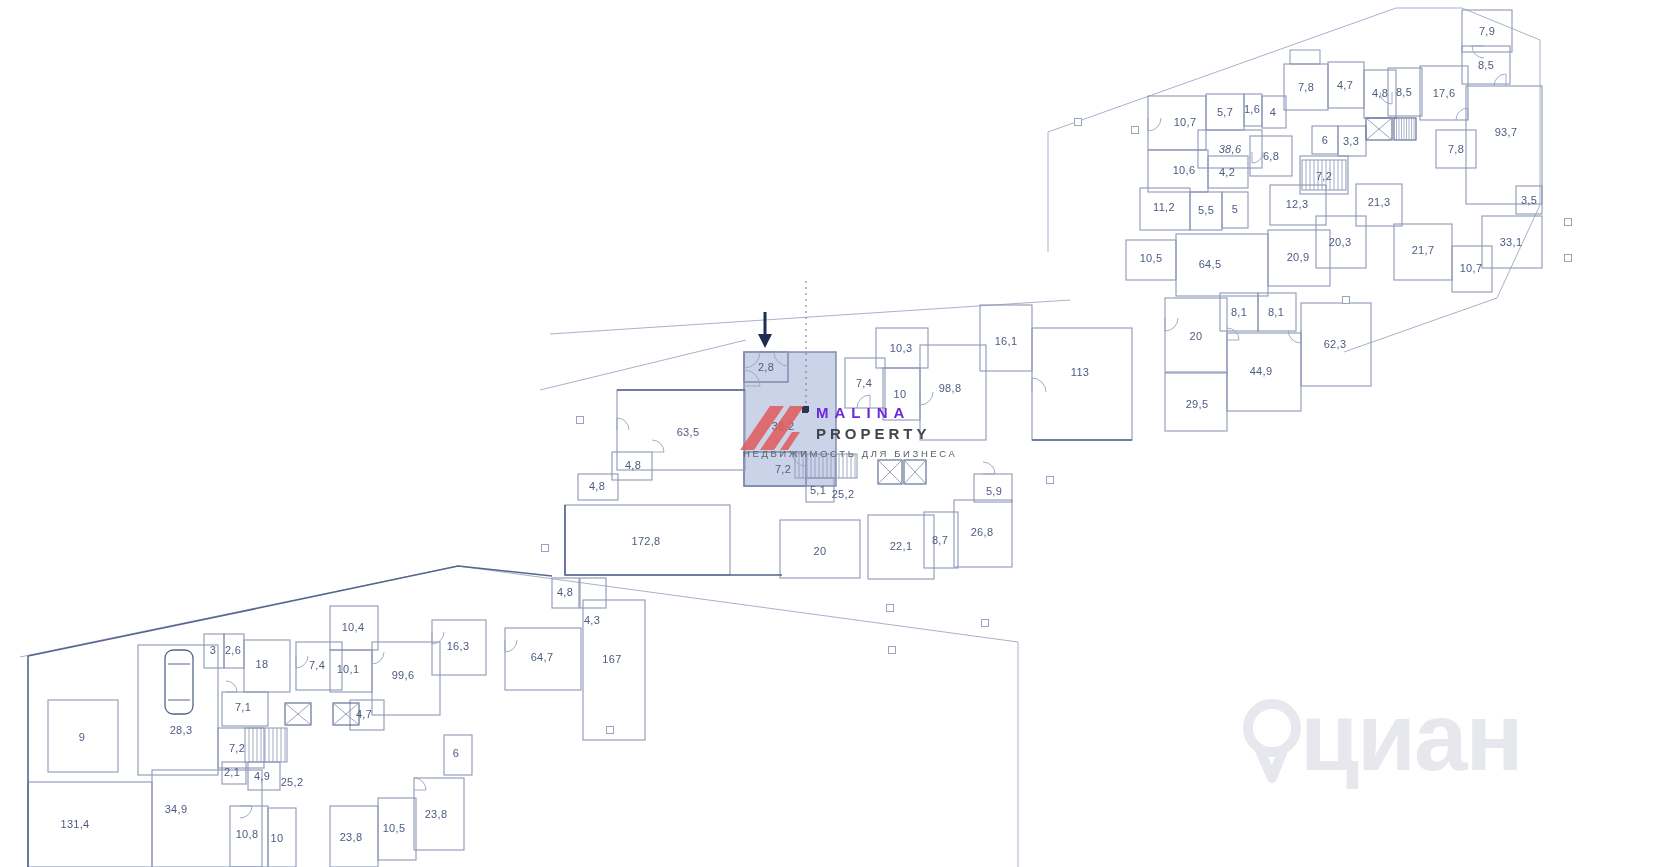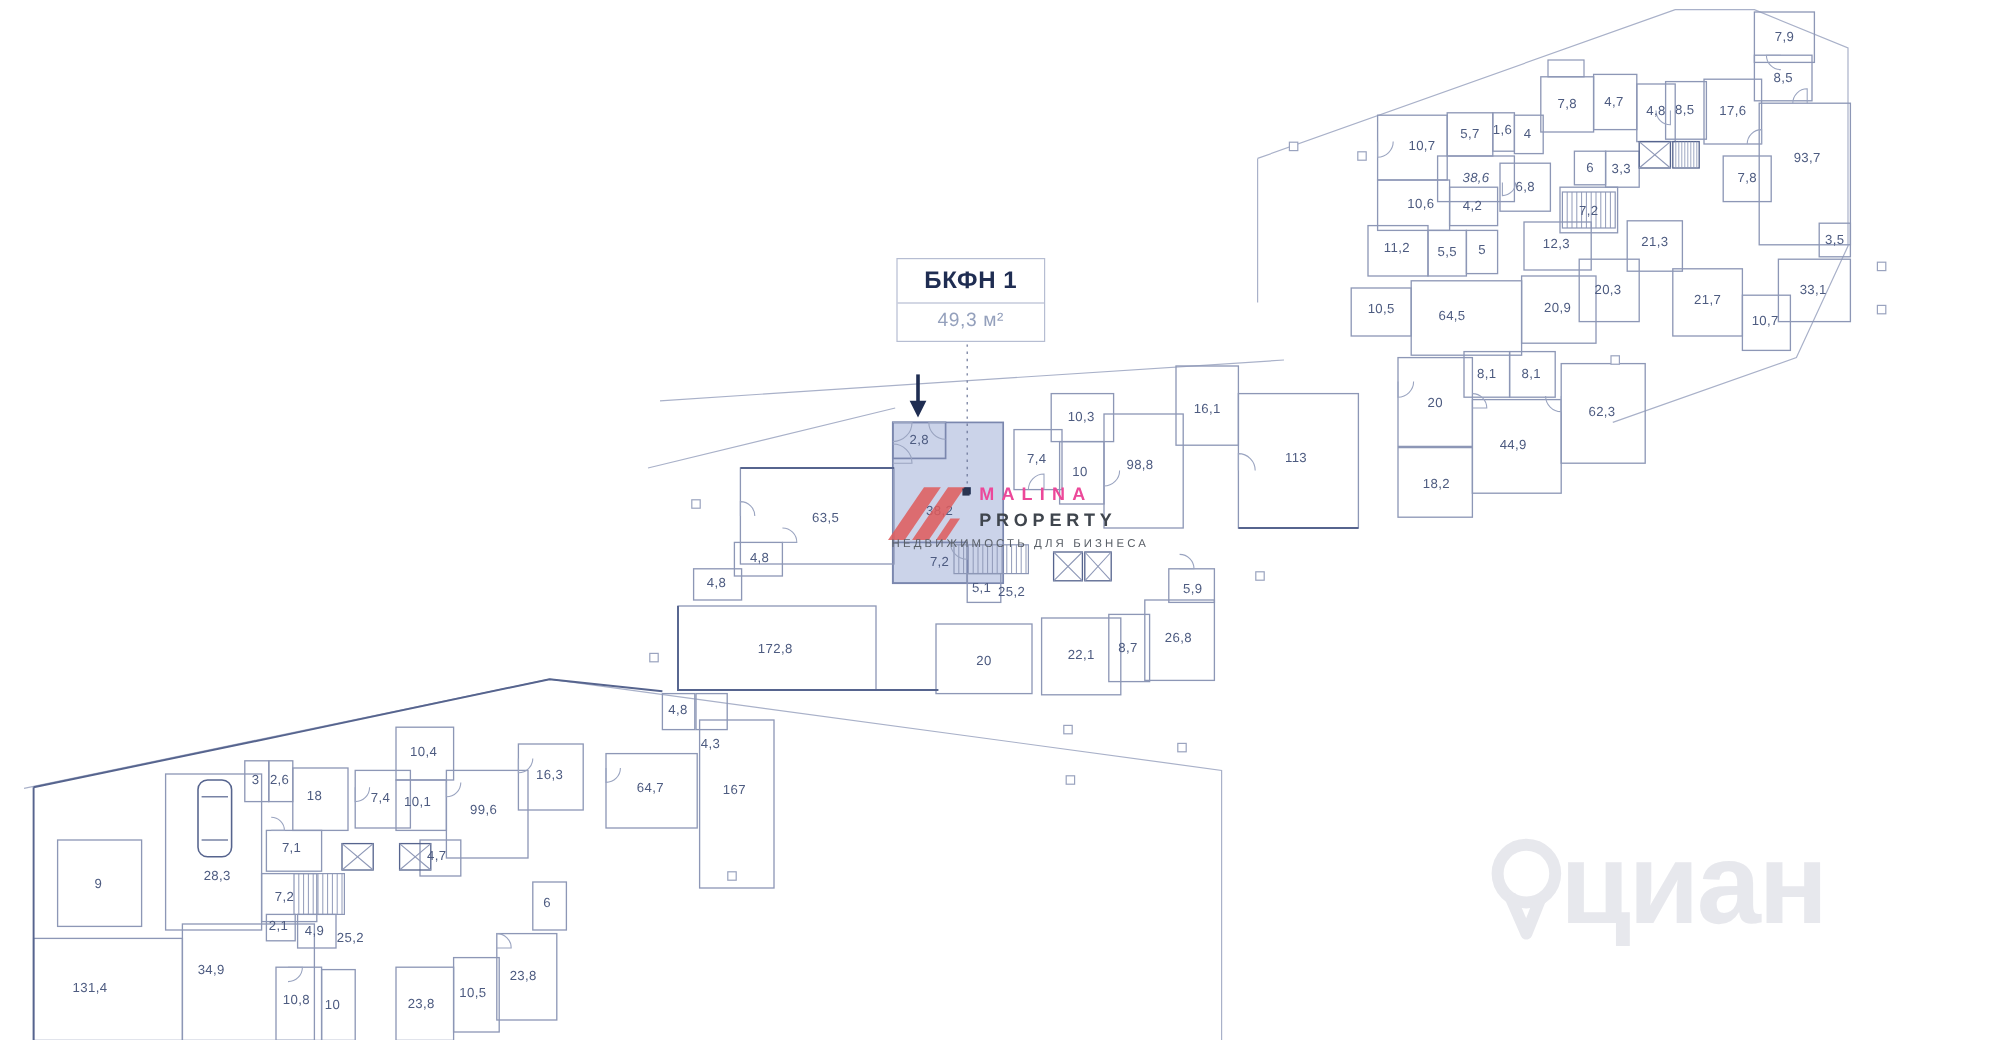--- a/index.html
+++ b/index.html
@@ -10,21 +10,21 @@
   .room-label{position:absolute;transform:translate(-50%,-50%);font-size:11px;color:#4d5b80;
               letter-spacing:.3px;white-space:nowrap;}
   
   #callout{position:absolute;left:747px;top:215px;width:124px;z-index:6;background:#fff;
            border:1px solid #b6bdd2;text-align:center;box-sizing:border-box;}
   #callout .t{font-size:20px;font-weight:bold;color:#1f2d52;padding:7px 0 6px;letter-spacing:.5px;}
   #callout .a{font-size:16px;color:#94a0bc;padding:6px 0 7px;border-top:1px solid #b6bdd2;letter-spacing:.5px;}
   
   #malina{position:absolute;left:738px;top:401px;width:200px;height:60px;z-index:5;}
   #malina .logo{position:absolute;left:0;top:3px;}
-  #malina .l1{position:absolute;left:78px;top:3px;font-size:15px;font-weight:bold;color:#ec4899;letter-spacing:6px;white-space:nowrap;}
+  #malina .l1{position:absolute;left:78px;top:3px;font-size:15px;font-weight:bold;color:#6d28d9;letter-spacing:6px;white-space:nowrap;}
   #malina .l2{position:absolute;left:78px;top:24px;font-size:15px;font-weight:bold;color:#3f454d;letter-spacing:4px;white-space:nowrap;}
   #malina .l3{position:absolute;left:5px;top:47px;font-size:9.5px;color:#5a6068;letter-spacing:2.6px;white-space:nowrap;}
   #malina .dot{position:absolute;left:64px;top:6px;width:6px;height:6px;background:#2a3550;}
   
   #cian{position:absolute;left:1238px;top:682px;z-index:1;color:#e2e3e9;opacity:.8;}
   #cian .txt{position:absolute;left:62px;top:0px;font-size:96px;font-weight:bold;letter-spacing:-2px;}
 </style>
 </head>
 <body>
 
@@ -301,22 +301,22 @@
       <span class="room-label" style="left: 1379px; top: 202px;">21,3</span>
       <span class="room-label" style="left: 1423px; top: 250px;">21,7</span>
       <span class="room-label" style="left: 1471px; top: 268px;">10,7</span>
       <span class="room-label" style="left: 1511px; top: 242px;">33,1</span>
       <span class="room-label" style="left: 1529px; top: 200px;">3,5</span>
       <span class="room-label" style="left: 1196px; top: 336px;">20</span>
       <span class="room-label" style="left: 1239px; top: 312px;">8,1</span>
       <span class="room-label" style="left: 1276px; top: 312px;">8,1</span>
       <span class="room-label" style="left: 1261px; top: 371px;">44,9</span>
       <span class="room-label" style="left: 1335px; top: 344px;">62,3</span>
-      <span class="room-label" style="left: 1197px; top: 404px;">18,2</span>
-      <span class="room-label" style="left: 1080px; top: 382px; text-align: center;">113</span>
+      <span class="room-label" style="left: 1197px; top: 404px;">29,5</span>
+      <span class="room-label" style="left: 1080px; top: 372px; text-align: center;">113</span>
       <span class="room-label" style="left: 1006px; top: 341px;">16,1</span>
       <span class="room-label" style="left: 950px; top: 388px;">98,8</span>
       <span class="room-label" style="left: 900px; top: 394px;">10</span>
       <span class="room-label" style="left: 864px; top: 383px;">7,4</span>
       <span class="room-label" style="left: 901px; top: 348px;">10,3</span>
       <span class="room-label" style="left: 688px; top: 432px;">63,5</span>
       <span class="room-label" style="left: 766px; top: 367px;">2,8</span>
       <span class="room-label" style="left: 783px; top: 426px;">38,2</span>
       <span class="room-label" style="left: 783px; top: 469px;">7,2</span>
       <span class="room-label" style="left: 633px; top: 465px;">4,8</span>
@@ -352,24 +352,20 @@
       <span class="room-label" style="left: 181px; top: 730px;">28,3</span>
       <span class="room-label" style="left: 75px; top: 824px;">131,4</span>
       <span class="room-label" style="left: 176px; top: 809px;">34,9</span>
       <span class="room-label" style="left: 247px; top: 834px;">10,8</span>
       <span class="room-label" style="left: 277px; top: 838px;">10</span>
       <span class="room-label" style="left: 351px; top: 837px;">23,8</span>
       <span class="room-label" style="left: 394px; top: 828px;">10,5</span>
       <span class="room-label" style="left: 436px; top: 814px;">23,8</span>
     </div>
 
-  <div id="callout">
-    <div class="t">БКФН 1</div>
-    <div class="a">49,3 м²</div>
-  </div>
 
   <div id="malina">
     <svg class="logo" width="72" height="48">
       <g fill="#e05b5b" opacity="0.85">
         <polygon points="2,46 16,46 46,2 32,2"></polygon>
         <polygon points="22,46 36,46 66,2 52,2"></polygon>
         <polygon points="42,46 50,46 62,28 54,28"></polygon>
       </g>
     </svg>
     <span class="dot"></span>

